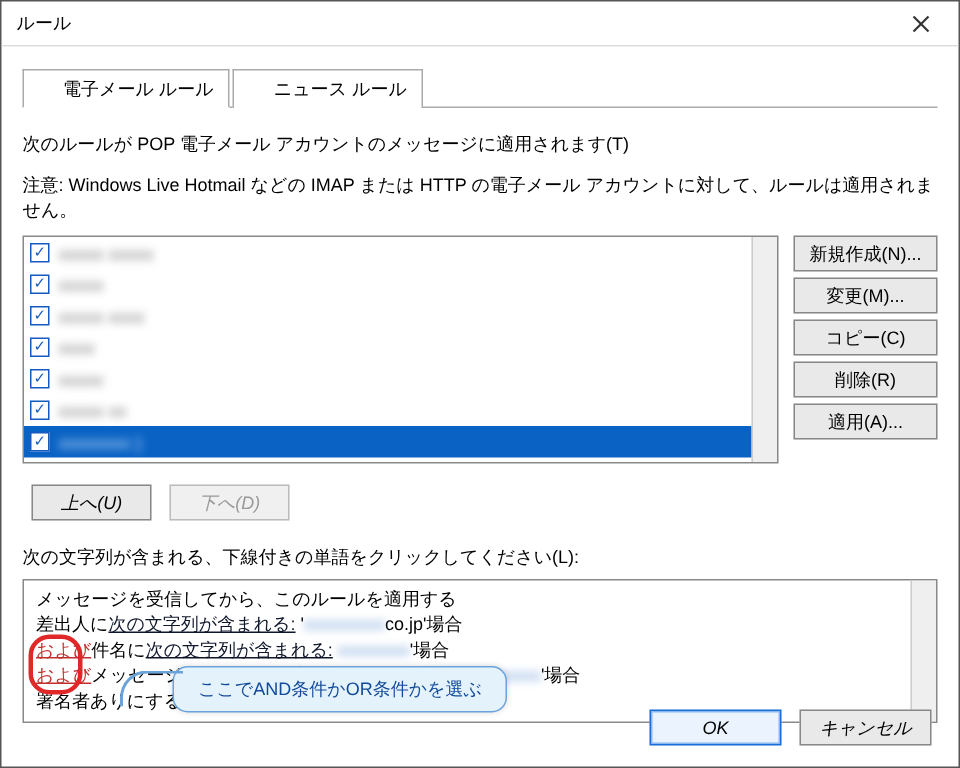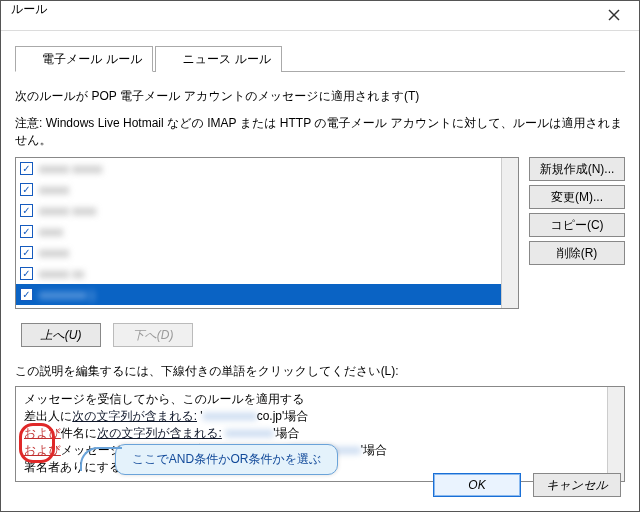--- a/index.html
+++ b/index.html
@@ -1,18 +1,18 @@
 <!DOCTYPE html>
 <html><head>
 <meta charset="utf-8">
 <style>
   * { box-sizing: border-box; font-family: "Meiryo UI","MS UI Gothic",sans-serif; font-size: 12px; }
   body { margin: 0; background: #f0f0f0; }
   .window { width:640px; height:512px; background:#fff; border:1px solid #555; display:flex; flex-direction:column; }
-  .titlebar { height:30px; display:flex; align-items:flex-start; padding:0 4px 0 10px; border-bottom:1px solid #dcdcdc; }
+  .titlebar { height:30px; display:flex; align-items:center; padding:0 4px 0 10px; border-bottom:1px solid #dcdcdc; }
   .titlebar .title { flex:1; }
   .close-btn { width:42px; height:28px; display:flex; align-items:center; justify-content:center; }
   .close-btn svg { width:12px; height:12px; }
   .body-area { flex:1; padding:14px 14px 16px 14px; display:flex; flex-direction:column; position:relative; }
   .tabs { display:flex; border-bottom:1px solid #aaa; margin-bottom:10px; }
   .tab { padding:4px 10px 3px 26px; border:1px solid #aaa; border-bottom:none; margin-right:2px; background:#fff; position:relative; top:1px; }
   .tab.active { background:#fff; border-bottom:1px solid #fff; }
   .heading { margin:6px 0 10px 0; }
   .notice { margin:0 0 8px 0; }
   .mid-row { display:flex; gap:10px; }
@@ -95,29 +95,30 @@
               <span class="txt">xxxxxxxx  )</span>
             </div>
           </div>
         <div class="scroll-v"></div>
       </div>
       <div class="side-btns">
         <div class="btn">新規作成(N)...</div>
         <div class="btn">変更(M)...</div>
         <div class="btn">コピー(C)</div>
         <div class="btn">削除(R)</div>
+        <div class="btn">適用(A)...</div>
       </div>
     </div>
 
     <div class="order-row">
       <div class="btn2">上へ(U)</div>
       <div class="btn2 disabled">下へ(D)</div>
     </div>
 
-    <div class="desc-label">この説明を編集するには、下線付きの単語をクリックしてください(L):</div>
+    <div class="desc-label">次の文字列が含まれる、下線付きの単語をクリックしてください(L):</div>
 
     <div class="desc-box">
       <div>メッセージを受信してから、このルールを適用する</div>
       <div>
         <span>差出人に</span><a>次の文字列が含まれる:</a> '<span class="blur">xxxxxxxxx</span><span>co.jp'場合</span>
       </div>
       <div>
         <span class="kw">および</span><span>件名に</span><a>次の文字列が含まれる:</a> <span class="blur">xxxxxxxx</span><span>'場合</span>
       </div>
       <div>

